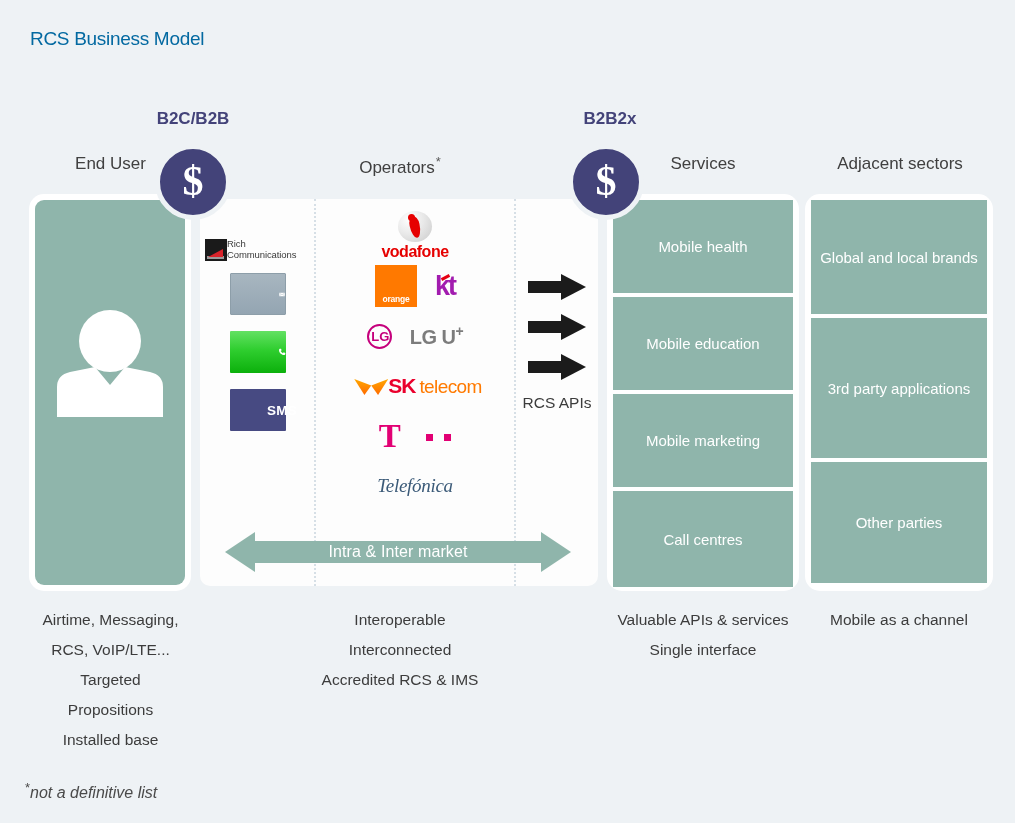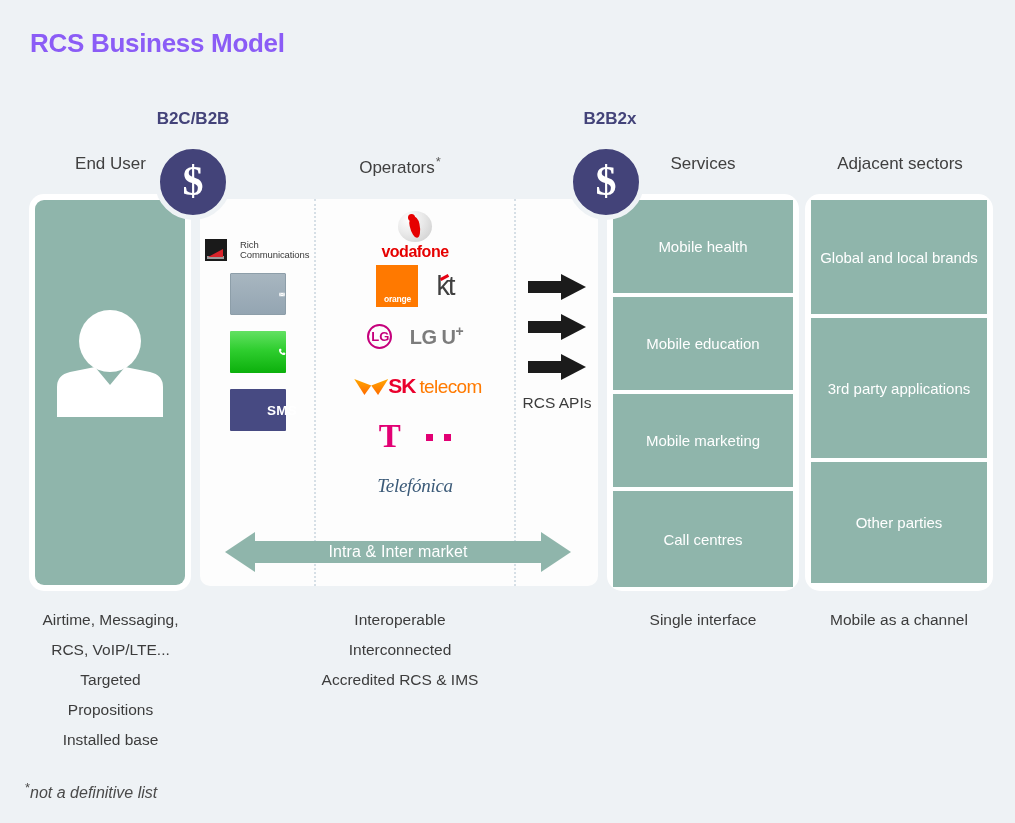--- a/index.html
+++ b/index.html
@@ -12,23 +12,23 @@
     position: relative;
     overflow: hidden;
     color: #3c3c3c;
   }
 
   
   #page-title {
     position: absolute;
     left: 30px;
     top: 28px;
-    font-size: 26px;
-    font-weight: bold;
-    color: #8b5cf6;
+    font-size: 19px;
+    font-weight: normal;
+    color: #0369a1;
     letter-spacing: -0.3px;
   }
 
   
   .col-header {
     position: absolute;
     top: 154px;
     font-size: 17px;
     color: #404040;
     text-align: center;
@@ -124,22 +124,22 @@
 
   
   #apps-col {
     position: absolute;
     left: 2px;
     top: 40px;
     width: 112px;
   }
   #rich-comm {
     display: flex;
-    align-items: center;
-    gap: 13px;
+    align-items: flex-start;
+    gap: 0;
     padding-left: 3px;
     margin-bottom: 12px;
   }
   #rich-comm-mark {
     width: 22px; height: 22px;
     background: #1a1a1a;
     position: relative;
     flex: 0 0 auto;
   }
   #rich-comm-mark:after {
@@ -249,22 +249,22 @@
   }
   #orange-box span {
     color: #ffffff;
     font-size: 8.5px;
     font-weight: bold;
     letter-spacing: -0.2px;
   }
   
   #kt-text {
     font-size: 27px;
-    font-weight: normal;
-    color: #404040;
+    font-weight: bold;
+    color: #a21caf;
     letter-spacing: -2px;
     position: relative;
   }
   #kt-text:after {
     content: "";
     position: absolute;
     right: 5px; top: 5px;
     width: 9px; height: 3px;
     background: #e60012;
     transform: rotate(-28deg);
@@ -607,20 +607,21 @@
   <p>Installed base</p>
 </div>
 
 <div class="caption" id="cap-operators">
   <p>Interoperable</p>
   <p>Interconnected</p>
   <p>Accredited RCS &amp; IMS</p>
 </div>
 
 <div class="caption" id="cap-services">
+  <p>Valuable APIs &amp; services</p>
   <p>Single interface</p>
 </div>
 
 <div class="caption" id="cap-adjacent">
   <p>Mobile as a channel</p>
 </div>
 
 <div id="footnote">
   <span class="fn-star">*</span><span>not a definitive list</span>
 </div>

